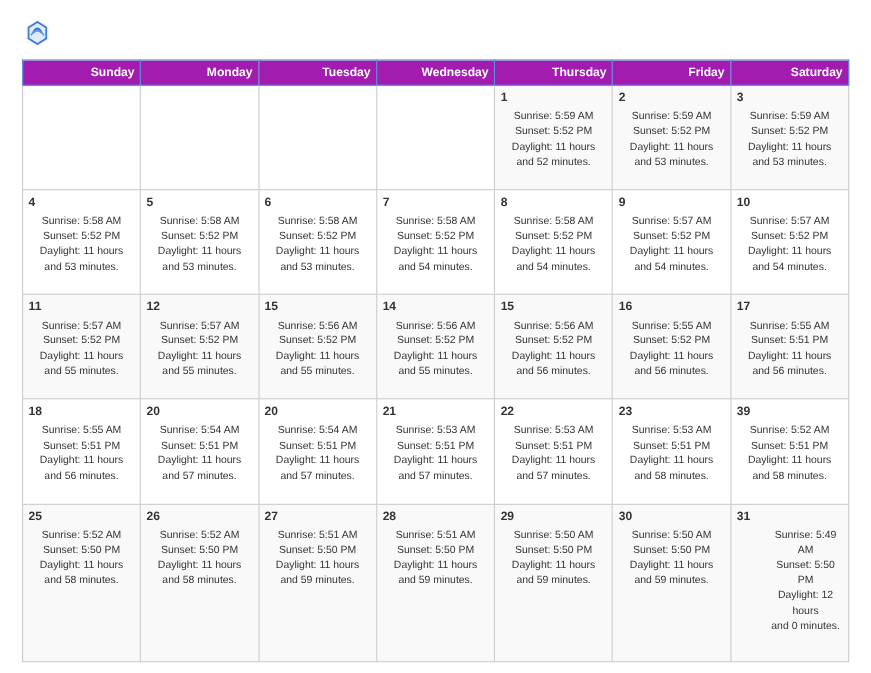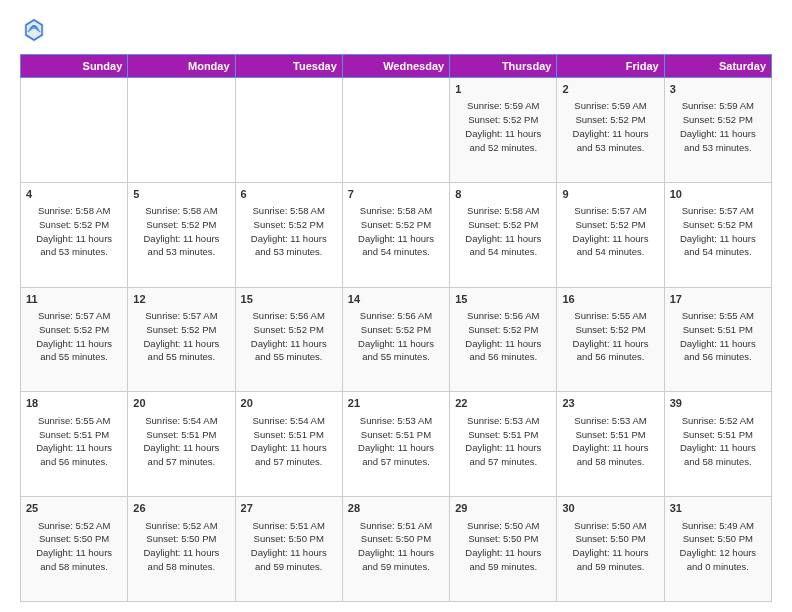--- a/index.html
+++ b/index.html
@@ -361,21 +361,21 @@
           </td>
           <td>
             <div class="day-number">30</div>
             <div class="day-info" style="white-space: pre-line;">Sunrise: 5:50 AM
 Sunset: 5:50 PM
 Daylight: 11 hours
 and 59 minutes.</div>
           </td>
           <td>
             <div class="day-number">31</div>
-            <div class="day-info" style="white-space: pre-line;">Sunrise: 5:49 AM
+            <div class="day-info" style="white-space: pre-line; margin-left: 29px;">Sunrise: 5:49 AM
 Sunset: 5:50 PM
 Daylight: 12 hours
 and 0 minutes.</div>
           </td>
         </tr>
       </tbody>
   </table>
 </div>
 
 </body></html>

